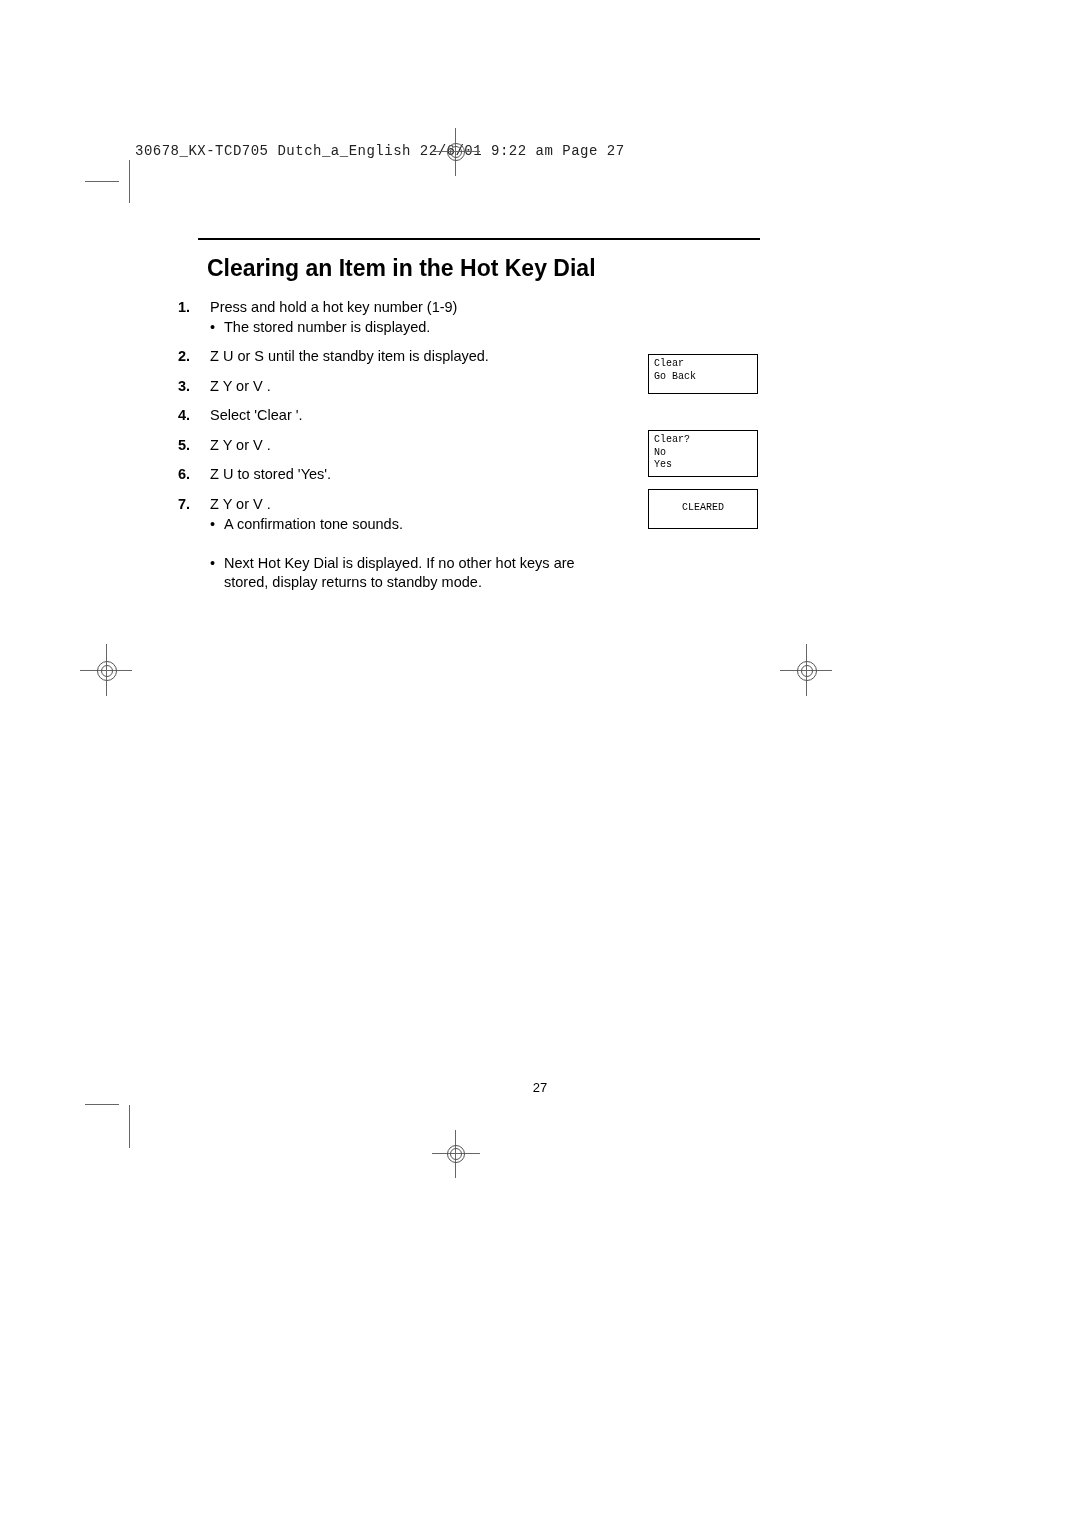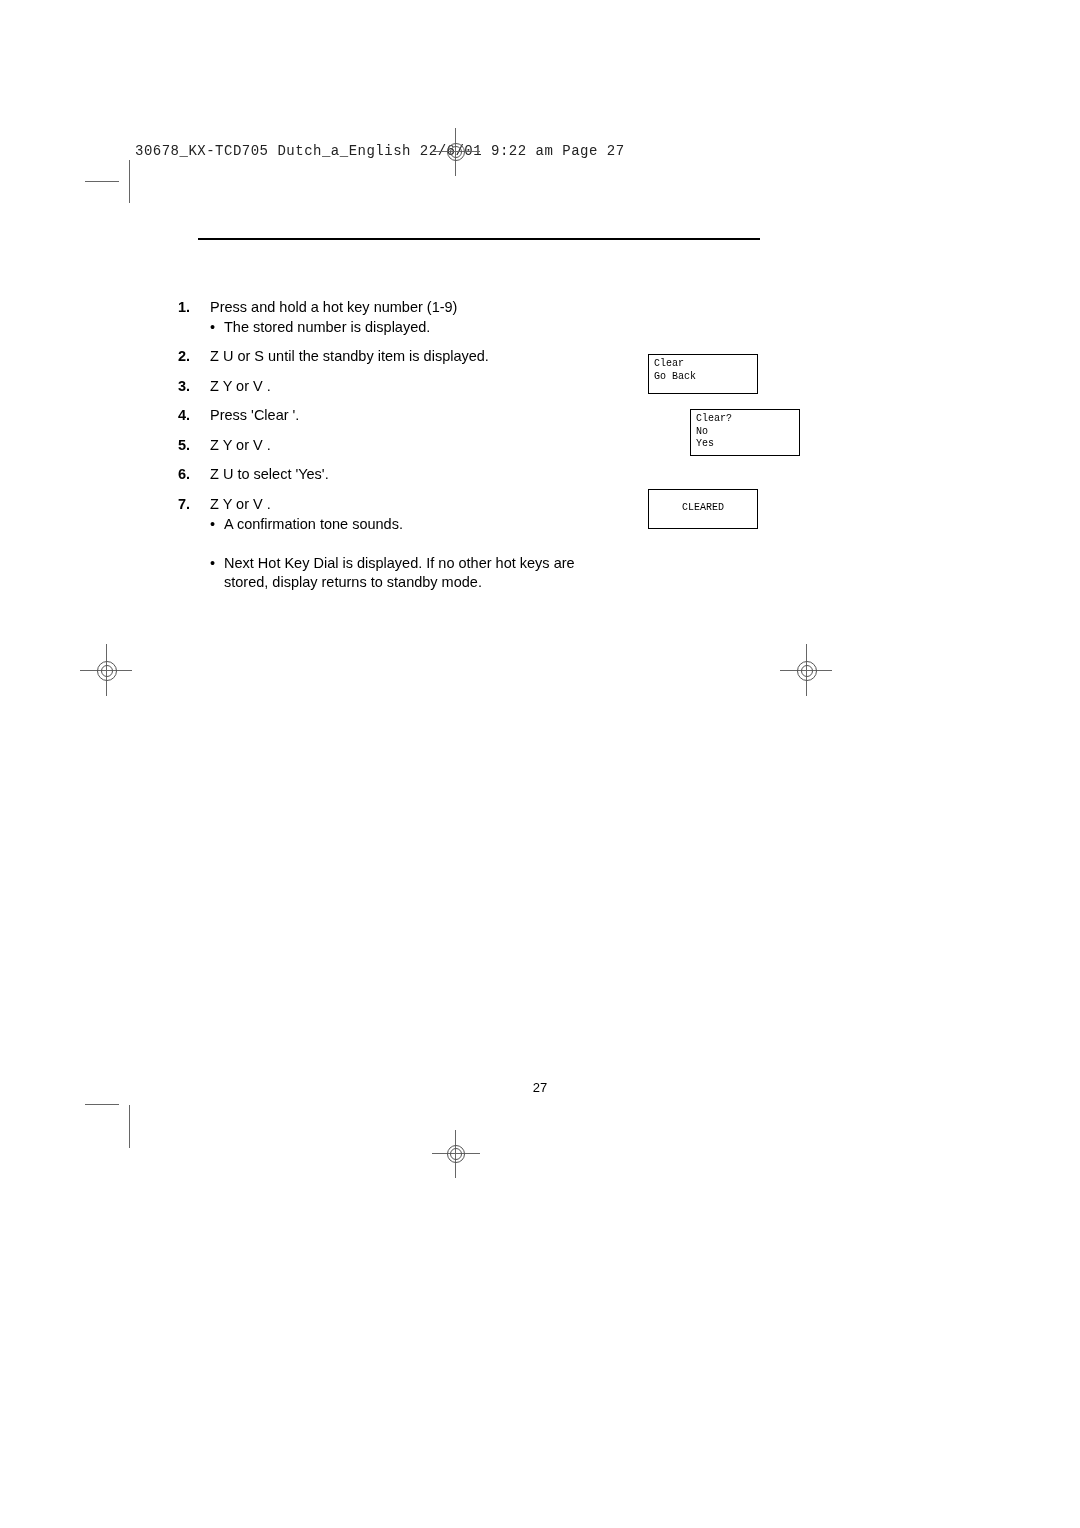--- a/index.html
+++ b/index.html
@@ -112,35 +112,36 @@
 
   <div style="position:absolute; left:432px; top:128px; width:48px; height:48px;">
     <div class="hair" style="left:0; top:23px; width:48px; height:1px;"></div>
     <div class="hair" style="left:23px; top:0; width:1px; height:48px;"></div>
     <div class="reg-circle" style="left:15px; top:15px; width:16px; height:16px;"></div>
     <div class="reg-circle" style="left:18px; top:18px; width:10px; height:10px;"></div>
   </div>
 
   <div class="rule"></div>
 
+  <div class="col heading">Clearing an Item in the Hot Key Dial</div>
 
   <ol class="steps" id="steps">
       <li><span class="num">1.</span><span><span class="b">Press and hold a hot key number (1-9)</span></span><br><span class="sub-wrap"><span class="sub-dot">•</span> The stored number is displayed.</span></li>
       <li><span class="num">2.</span><span><span>Z</span><span> </span><span>U</span><span>      </span><span class="b">or</span><span> </span><span>S</span><span>   </span><span class="b">until the standby item is displayed.</span></span></li>
       <li><span class="num">3.</span><span><span>Z</span><span> </span><span>Y</span><span>      </span><span class="b">or</span><span> </span><span>V</span><span> </span><span class="b">.</span></span></li>
-      <li><span class="num">4.</span><span><span class="b">Press '</span><span>Clear  </span><span class="b">'.</span></span></li>
+      <li><span class="num">4.</span><span><span class="b">Select '</span><span>Clear  </span><span class="b">'.</span></span></li>
       <li><span class="num">5.</span><span><span>Z</span><span> </span><span>Y</span><span>      </span><span class="b">or</span><span> </span><span>V</span><span> </span><span class="b">.</span></span></li>
-      <li><span class="num">6.</span><span><span>Z</span><span> </span><span>U</span><span>      </span><span class="b">to select '</span><span>Yes</span><span class="b">'.</span></span></li>
+      <li><span class="num">6.</span><span><span>Z</span><span> </span><span>U</span><span>      </span><span class="b">to stored '</span><span>Yes</span><span class="b">'.</span></span></li>
       <li><span class="num">7.</span><span><span>Z</span><span> </span><span>Y</span><span>      </span><span class="b">or</span><span> </span><span>V</span><span> </span><span class="b">.</span></span><br><span class="sub-wrap"><span class="sub-dot">•</span> A confirmation tone sounds.</span><br><span class="sub-wrap"><span class="sub-dot">•</span> Next Hot Key Dial is displayed. If no other hot keys are stored, display returns to standby mode.</span></li>
     </ol>
 
   <div id="lcds">
       <div class="lcd" style="top: 354px;">Clear
 Go Back</div>
-      <div class="lcd" style="top: 409px; margin-left: 42px;">Clear?
+      <div class="lcd" style="top: 430px;">Clear?
 No
 Yes</div>
       <div class="lcd center" style="top: 489px;">CLEARED</div>
     </div>
 
   <div style="position:absolute; left:80px; top:644px; width:52px; height:52px;">
     <div class="hair" style="left:0; top:26px; width:52px; height:1px;"></div>
     <div class="hair" style="left:26px; top:0; width:1px; height:52px;"></div>
     <div class="reg-circle" style="left:17px; top:17px; width:18px; height:18px;"></div>
     <div class="reg-circle" style="left:21px; top:21px; width:10px; height:10px;"></div>

